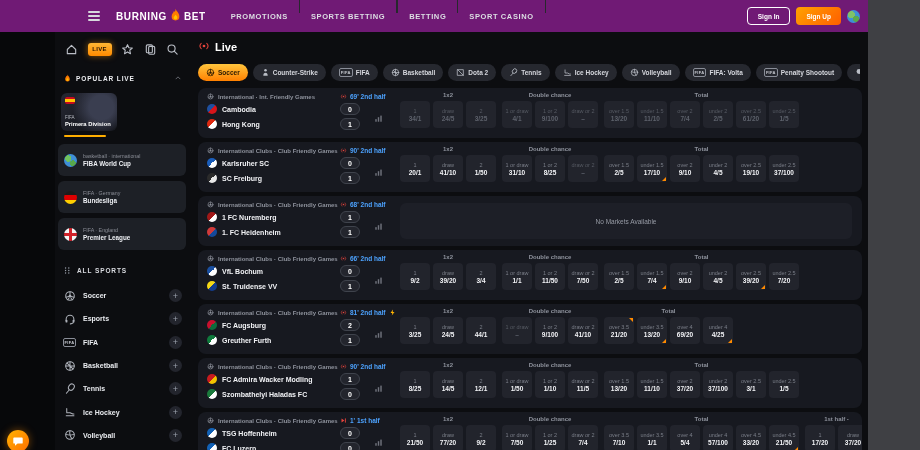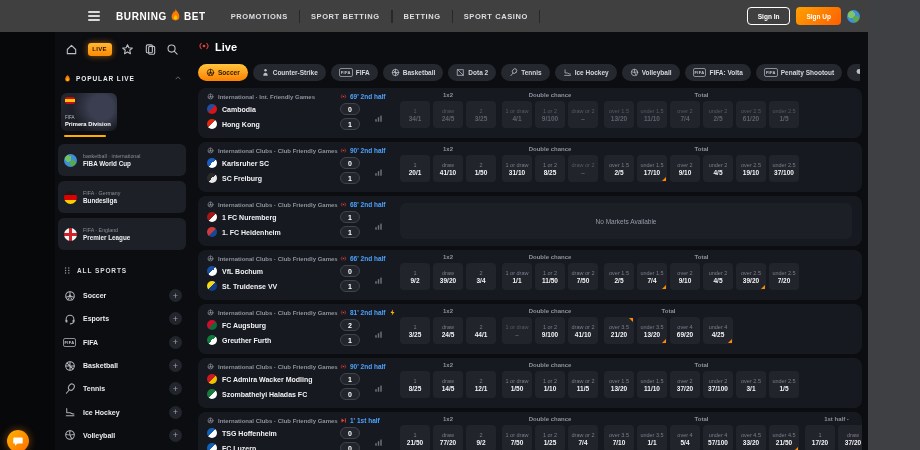--- a/index.html
+++ b/index.html
@@ -1,24 +1,24 @@
 <!DOCTYPE html>
 <html><head>
 <meta charset="utf-8">
 <style>
   *{margin:0;padding:0;box-sizing:border-box}
   html,body{width:920px;height:450px;overflow:hidden;background:#0c0d10;font-family:"Liberation Sans",sans-serif;-webkit-font-smoothing:antialiased}
   #app{position:relative;width:920px;height:450px}
 
   
-  #topbar{position:absolute;left:0;top:0;width:920px;height:32px;background:#404040;display:flex;align-items:center;z-index:5}
+  #topbar{position:absolute;left:0;top:0;width:920px;height:32px;background:#701a75;display:flex;align-items:center;z-index:5}
   #hamburger{margin-left:88px;display:flex;flex-direction:column;gap:2px;cursor:pointer}
   #hamburger i{display:block;width:12px;height:2px;background:#d7d9dd;border-radius:1px}
   #logo{margin-left:16px;display:flex;align-items:center;gap:1px;color:#fff;font-weight:800;font-size:10px;letter-spacing:.6px}
-  #main-nav{margin-left:14px;display:flex;align-items:center;height:32px}
+  #main-nav{margin-left:14px;display:flex;height:32px}
   .nav-item{padding:0 11px;font-size:7.5px;font-weight:700;color:#dcdee3;letter-spacing:.6px;height:32px;display:flex;align-items:center;cursor:pointer;white-space:nowrap}
   .nav-item.active{color:#ff7d00}
   .nav-sep{width:1px;height:13px;background:#27282d}
   #auth{position:absolute;right:60px;top:0;height:32px;display:flex;align-items:center;gap:6px}
   #signin{height:18px;padding:0 10px;background:transparent;border:1px solid #fff;border-radius:4px;color:#fff;font-size:6.5px;font-weight:700;font-family:inherit;cursor:pointer}
   #signup{height:18px;padding:0 10px;background:linear-gradient(135deg,#ffa200,#ff5e00);border:none;border-radius:4px;color:#fff;font-size:6.5px;font-weight:700;font-family:inherit;cursor:pointer}
   #globe{width:13px;height:13px;border-radius:50%;cursor:pointer;
     background:radial-gradient(circle at 32% 35%,#7ec26a 0 29%,rgba(0,0,0,0) 30%),
                radial-gradient(circle at 70% 68%,#5aa84f 0 24%,rgba(0,0,0,0) 25%),#3f8fd6}
 
@@ -115,21 +115,21 @@
       <span>BURNING</span>
       <span id="flame"><svg width="15" height="15" viewBox="0 0 14 14">
             <path d="M7 0.8 C7.6 3 10.6 4.4 10.6 8 a3.6 3.6 0 0 1 -7.2 0 C3.4 5.4 5 4.9 5.5 2.8 C6.2 3.8 6.9 4.2 7 0.8 Z" fill="#ff7b00"></path>
             <path d="M7 6.2 C7.9 7.1 8.7 7.7 8.7 9 a1.7 1.7 0 0 1 -3.4 0 C5.3 7.9 6.5 7.4 7 6.2 Z" fill="#ffc400"></path>
           </svg></span>
       <span>BET</span>
     </div>
     <nav id="main-nav">
         <div class="nav-item">PROMOTIONS</div>
         <div class="nav-sep"></div>
-        <div class="nav-item">SPORT BETTING</div>
+        <div class="nav-item">SPORTS BETTING</div>
         <div class="nav-sep"></div>
         <div class="nav-sep"></div>
         <div class="nav-item">BETTING</div>
         <div class="nav-sep"></div>
         <div class="nav-item">SPORT CASINO</div>
         <div class="nav-sep"></div>
       </nav>
     <div id="auth">
       <button id="signin">Sign In</button>
       <button id="signup">Sign Up</button>

